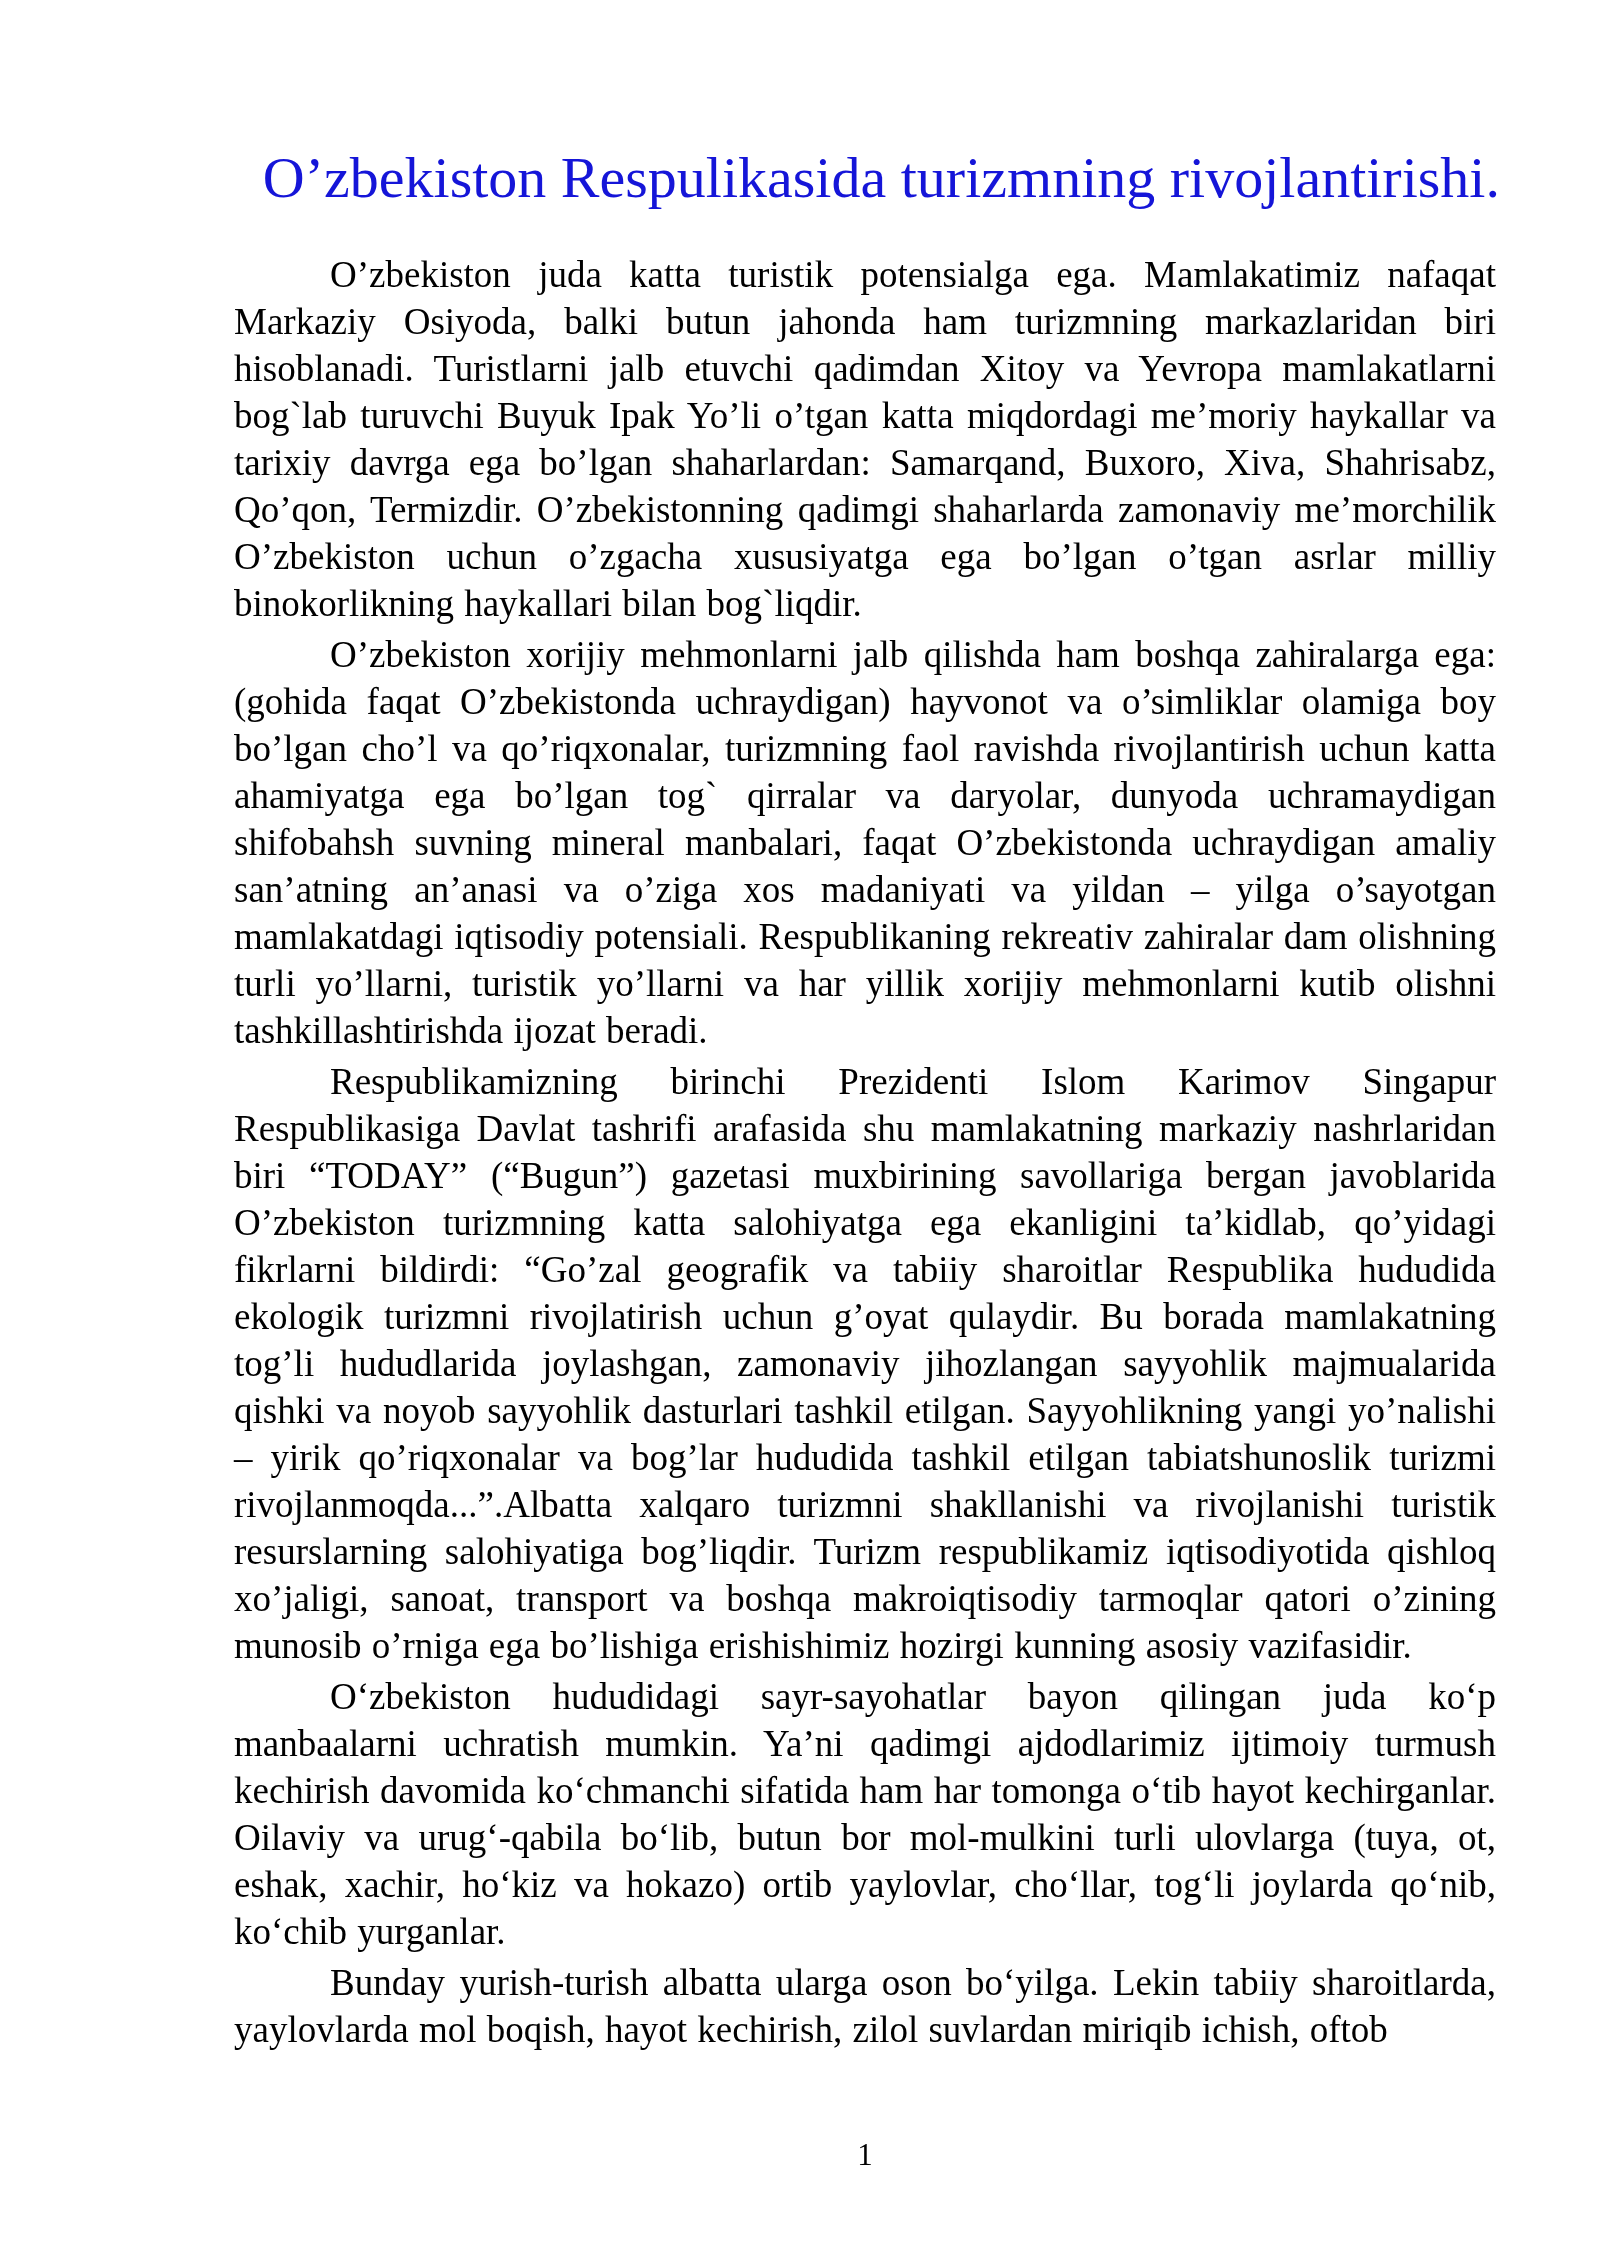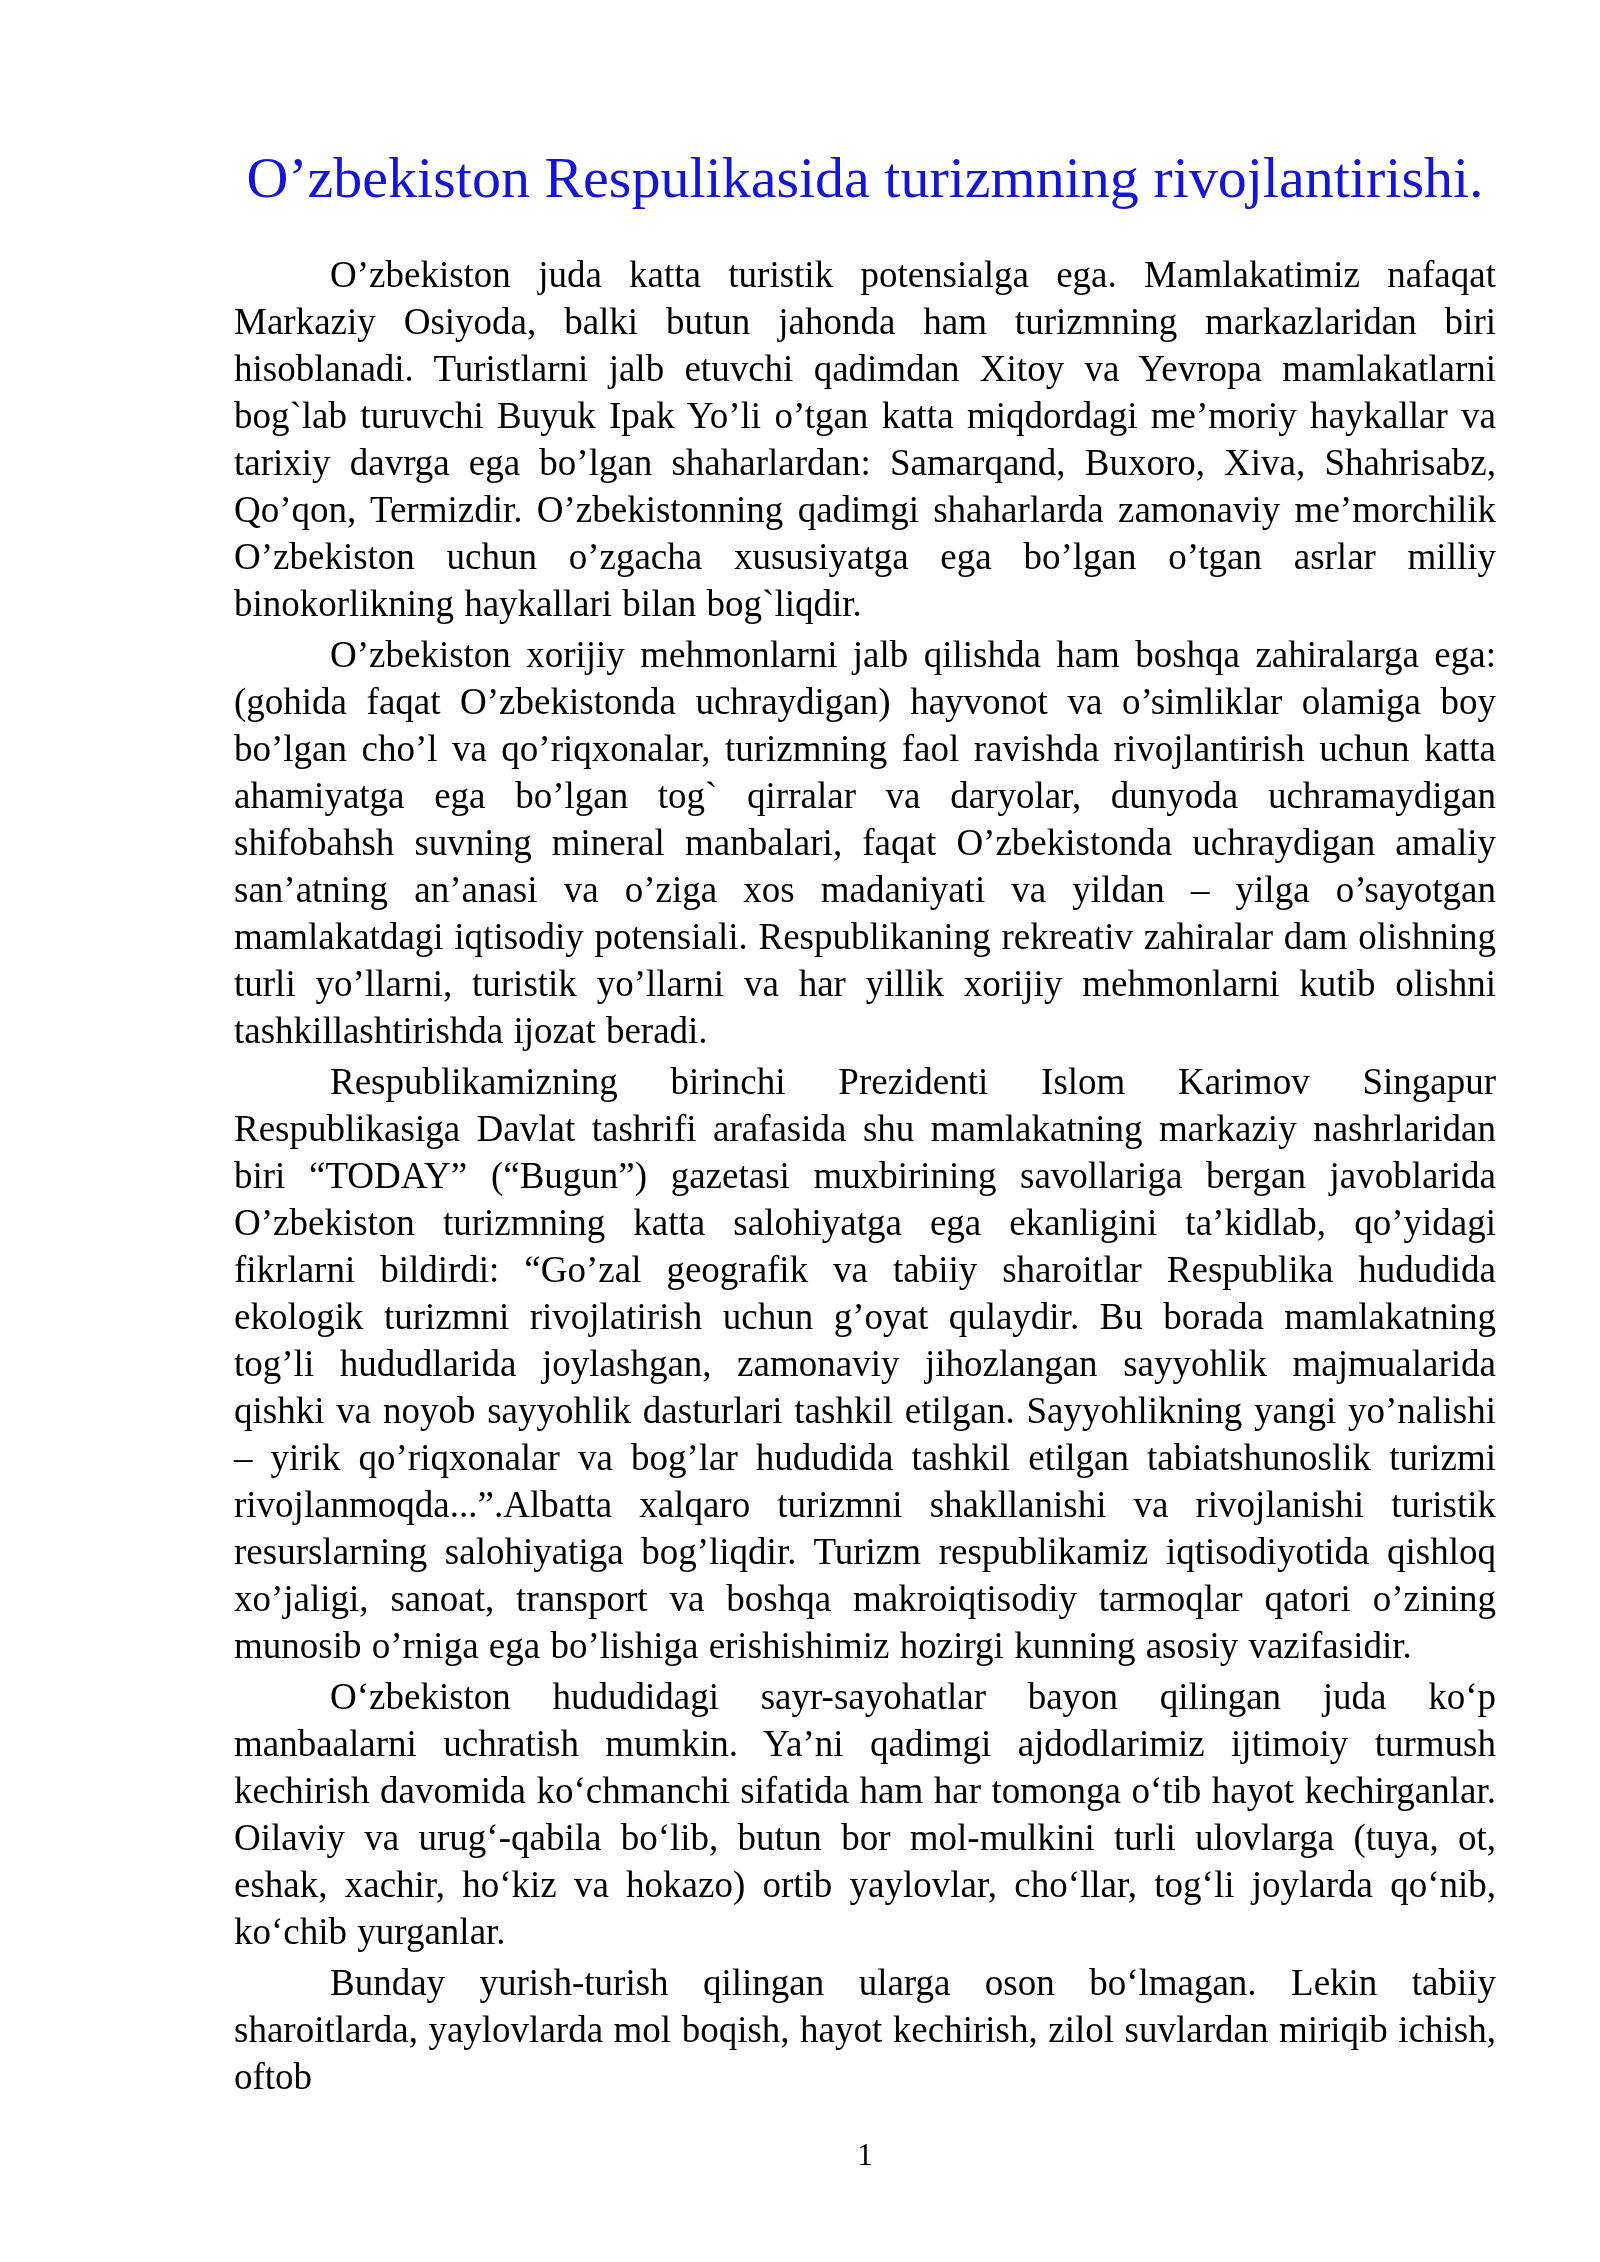--- a/index.html
+++ b/index.html
@@ -17,21 +17,21 @@
     color: #000000;
   }
   .content {
     position: absolute;
     top: 0;
     left: 230px;
     right: 100px;
   }
   .doc-title {
     margin: 146px 0 40px 0;
-    text-align: center;
+    text-align: right;
     font-weight: normal;
     font-size: 58px;
     line-height: 1.12;
     color: #1515d8;
   }
   .para {
     margin: 4px;
     font-size: 37px;
     line-height: 47px;
     text-align: justify;
@@ -57,19 +57,19 @@
     <h1 class="doc-title">O’zbekiston Respulikasida turizmning rivojlantirishi.</h1>
 
     <p class="para">O’zbekiston juda katta turistik potensialga ega. Mamlakatimiz nafaqat Markaziy Osiyoda, balki butun jahonda ham turizmning markazlaridan biri hisoblanadi. Turistlarni jalb etuvchi qadimdan Xitoy va Yevropa mamlakatlarni bog`lab turuvchi Buyuk Ipak Yo’li o’tgan katta miqdordagi me’moriy haykallar va tarixiy davrga ega bo’lgan shaharlardan: Samarqand, Buxoro, Xiva, Shahrisabz, Qo’qon, Termizdir.  O’zbekistonning qadimgi shaharlarda zamonaviy me’morchilik O’zbekiston uchun o’zgacha xususiyatga ega bo’lgan o’tgan asrlar milliy binokorlikning haykallari bilan bog`liqdir.</p>
 
     <p class="para">O’zbekiston xorijiy mehmonlarni jalb qilishda ham boshqa zahiralarga ega: (gohida faqat O’zbekistonda uchraydigan) hayvonot va o’simliklar olamiga boy bo’lgan cho’l va qo’riqxonalar, turizmning faol ravishda rivojlantirish uchun katta ahamiyatga ega bo’lgan tog` qirralar va daryolar, dunyoda uchramaydigan shifobahsh suvning mineral manbalari, faqat O’zbekistonda uchraydigan amaliy san’atning an’anasi va o’ziga xos madaniyati va yildan – yilga o’sayotgan mamlakatdagi iqtisodiy potensiali. Respublikaning rekreativ zahiralar dam olishning turli yo’llarni, turistik yo’llarni va har yillik xorijiy mehmonlarni kutib olishni tashkillashtirishda ijozat beradi.</p>
 
     <p class="para">Respublikamizning birinchi Prezidenti Islom Karimov Singapur Respublikasiga Davlat tashrifi arafasida shu mamlakatning markaziy nashrlaridan biri “TODAY” (“Bugun”) gazetasi muxbirining savollariga bergan javoblarida O’zbekiston turizmning katta salohiyatga ega ekanligini ta’kidlab, qo’yidagi fikrlarni bildirdi: “Go’zal geografik va tabiiy sharoitlar Respublika hududida ekologik turizmni rivojlatirish uchun g’oyat qulaydir. Bu borada mamlakatning tog’li hududlarida joylashgan, zamonaviy jihozlangan sayyohlik majmualarida qishki va noyob sayyohlik dasturlari tashkil etilgan. Sayyohlikning yangi yo’nalishi – yirik qo’riqxonalar va bog’lar hududida tashkil etilgan tabiatshunoslik turizmi rivojlanmoqda...”.Albatta xalqaro turizmni shakllanishi va rivojlanishi turistik resurslarning salohiyatiga bog’liqdir. Turizm respublikamiz iqtisodiyotida qishloq xo’jaligi, sanoat, transport va boshqa makroiqtisodiy tarmoqlar qatori o’zining munosib o’rniga ega bo’lishiga erishishimiz hozirgi kunning asosiy vazifasidir.</p>
 
     <p class="para">O‘zbekiston hududidagi sayr-sayohatlar bayon qilingan juda ko‘p manbaalarni uchratish mumkin. Ya’ni qadimgi ajdodlarimiz ijtimoiy turmush kechirish davomida ko‘chmanchi sifatida ham har tomonga o‘tib hayot kechirganlar. Oilaviy va urug‘-qabila bo‘lib, butun bor mol-mulkini turli ulovlarga (tuya, ot, eshak, xachir, ho‘kiz va hokazo) ortib yaylovlar, cho‘llar, tog‘li joylarda qo‘nib, ko‘chib yurganlar.</p>
 
-    <p class="para">Bunday yurish-turish qilingan ularga oson bo‘lmagan. Lekin tabiiy sharoitlarda, yaylovlarda mol boqish, hayot kechirish, zilol suvlardan miriqib ichish, oftob</p>
+    <p class="para">Bunday yurish-turish albatta ularga oson bo‘yilga. Lekin tabiiy sharoitlarda, yaylovlarda mol boqish, hayot kechirish, zilol suvlardan miriqib ichish, oftob</p>
   </div>
 
   <div class="footer">
     <span>1</span>
   </div>
 </div>
 
 </body></html>

